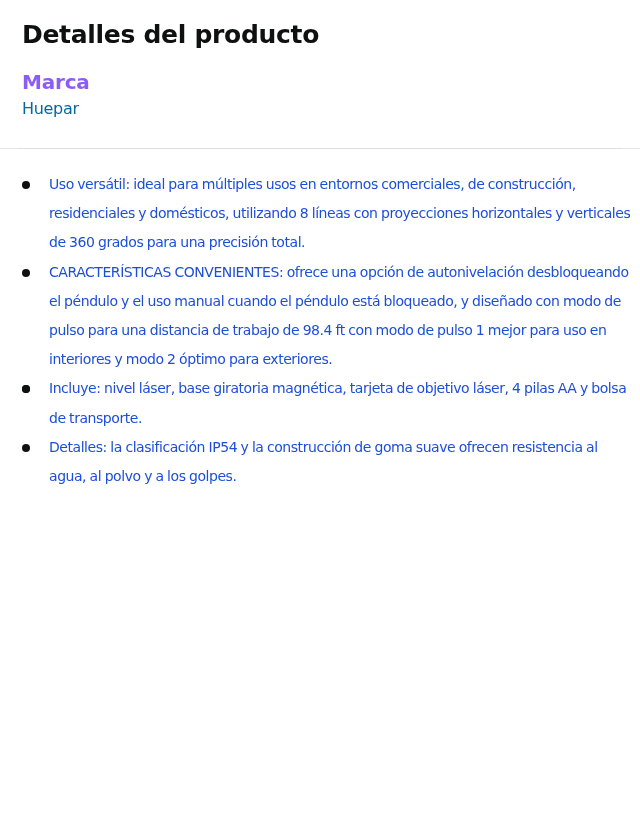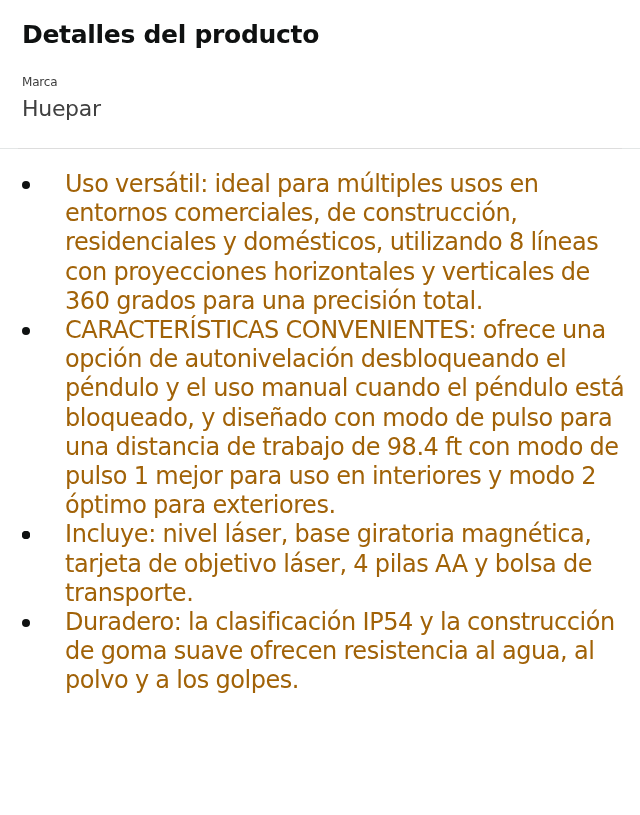--- a/index.html
+++ b/index.html
@@ -25,29 +25,29 @@
       color: #0f1111;
       margin: 0;
       line-height: 34px;
     }
     .attr-block {
       position: absolute;
       left: 22px;
       top: 70px;
     }
     .attr-label {
-      font-size: 12px;
-      font-weight: normal;
-      color: #404040;
+      font-size: 20px;
+      font-weight: bold;
+      color: #8b5cf6;
       line-height: 24px;
       letter-spacing: -0.2px;
     }
     .attr-value {
-      font-size: 22px;
-      color: #404040;
+      font-size: 16px;
+      color: #0369a1;
       line-height: 30px;
       letter-spacing: -0.3px;
     }
     .divider {
       position: absolute;
       left: 0;
       right: 0;
       top: 148px;
       height: 0;
       border-top: 1px solid #e3e6e6;
@@ -64,26 +64,26 @@
       position: absolute;
       left: 0;
       top: 170px;
       width: 640px;
       margin: 0;
       padding: 0;
       list-style: none;
     }
     .bullet-item {
       position: relative;
-      padding-left: 65px;
+      padding-left: 49px;
       padding-right: 8px;
-      font-size: 24px;
+      font-size: 14px;
       line-height: 29.2px;
       letter-spacing: -0.45px;
-      color: #a16207;
+      color: #1d4ed8;
       word-spacing: -0.5px;
     }
     .bullet-dot {
       position: absolute;
       left: 22px;
       top: 11px;
       width: 8px;
       height: 8px;
       border-radius: 50%;
       background: #0f1111;
@@ -113,15 +113,15 @@
   </li>
   <li class="bullet-item">
     <span class="bullet-dot"></span>
   </li>
   <li class="bullet-item">
     <span class="bullet-dot"></span>
     <span>Incluye: nivel láser, base giratoria magnética, tarjeta de objetivo láser, 4 pilas AA y bolsa de transporte.</span>
   </li>
   <li class="bullet-item">
     <span class="bullet-dot"></span>
-    <span>Duradero: la clasificación IP54 y la construcción de goma suave ofrecen resistencia al agua, al polvo y a los golpes.</span>
+    <span>Detalles: la clasificación IP54 y la construcción de goma suave ofrecen resistencia al agua, al polvo y a los golpes.</span>
   </li>
 </ul>
 
 </body></html>

